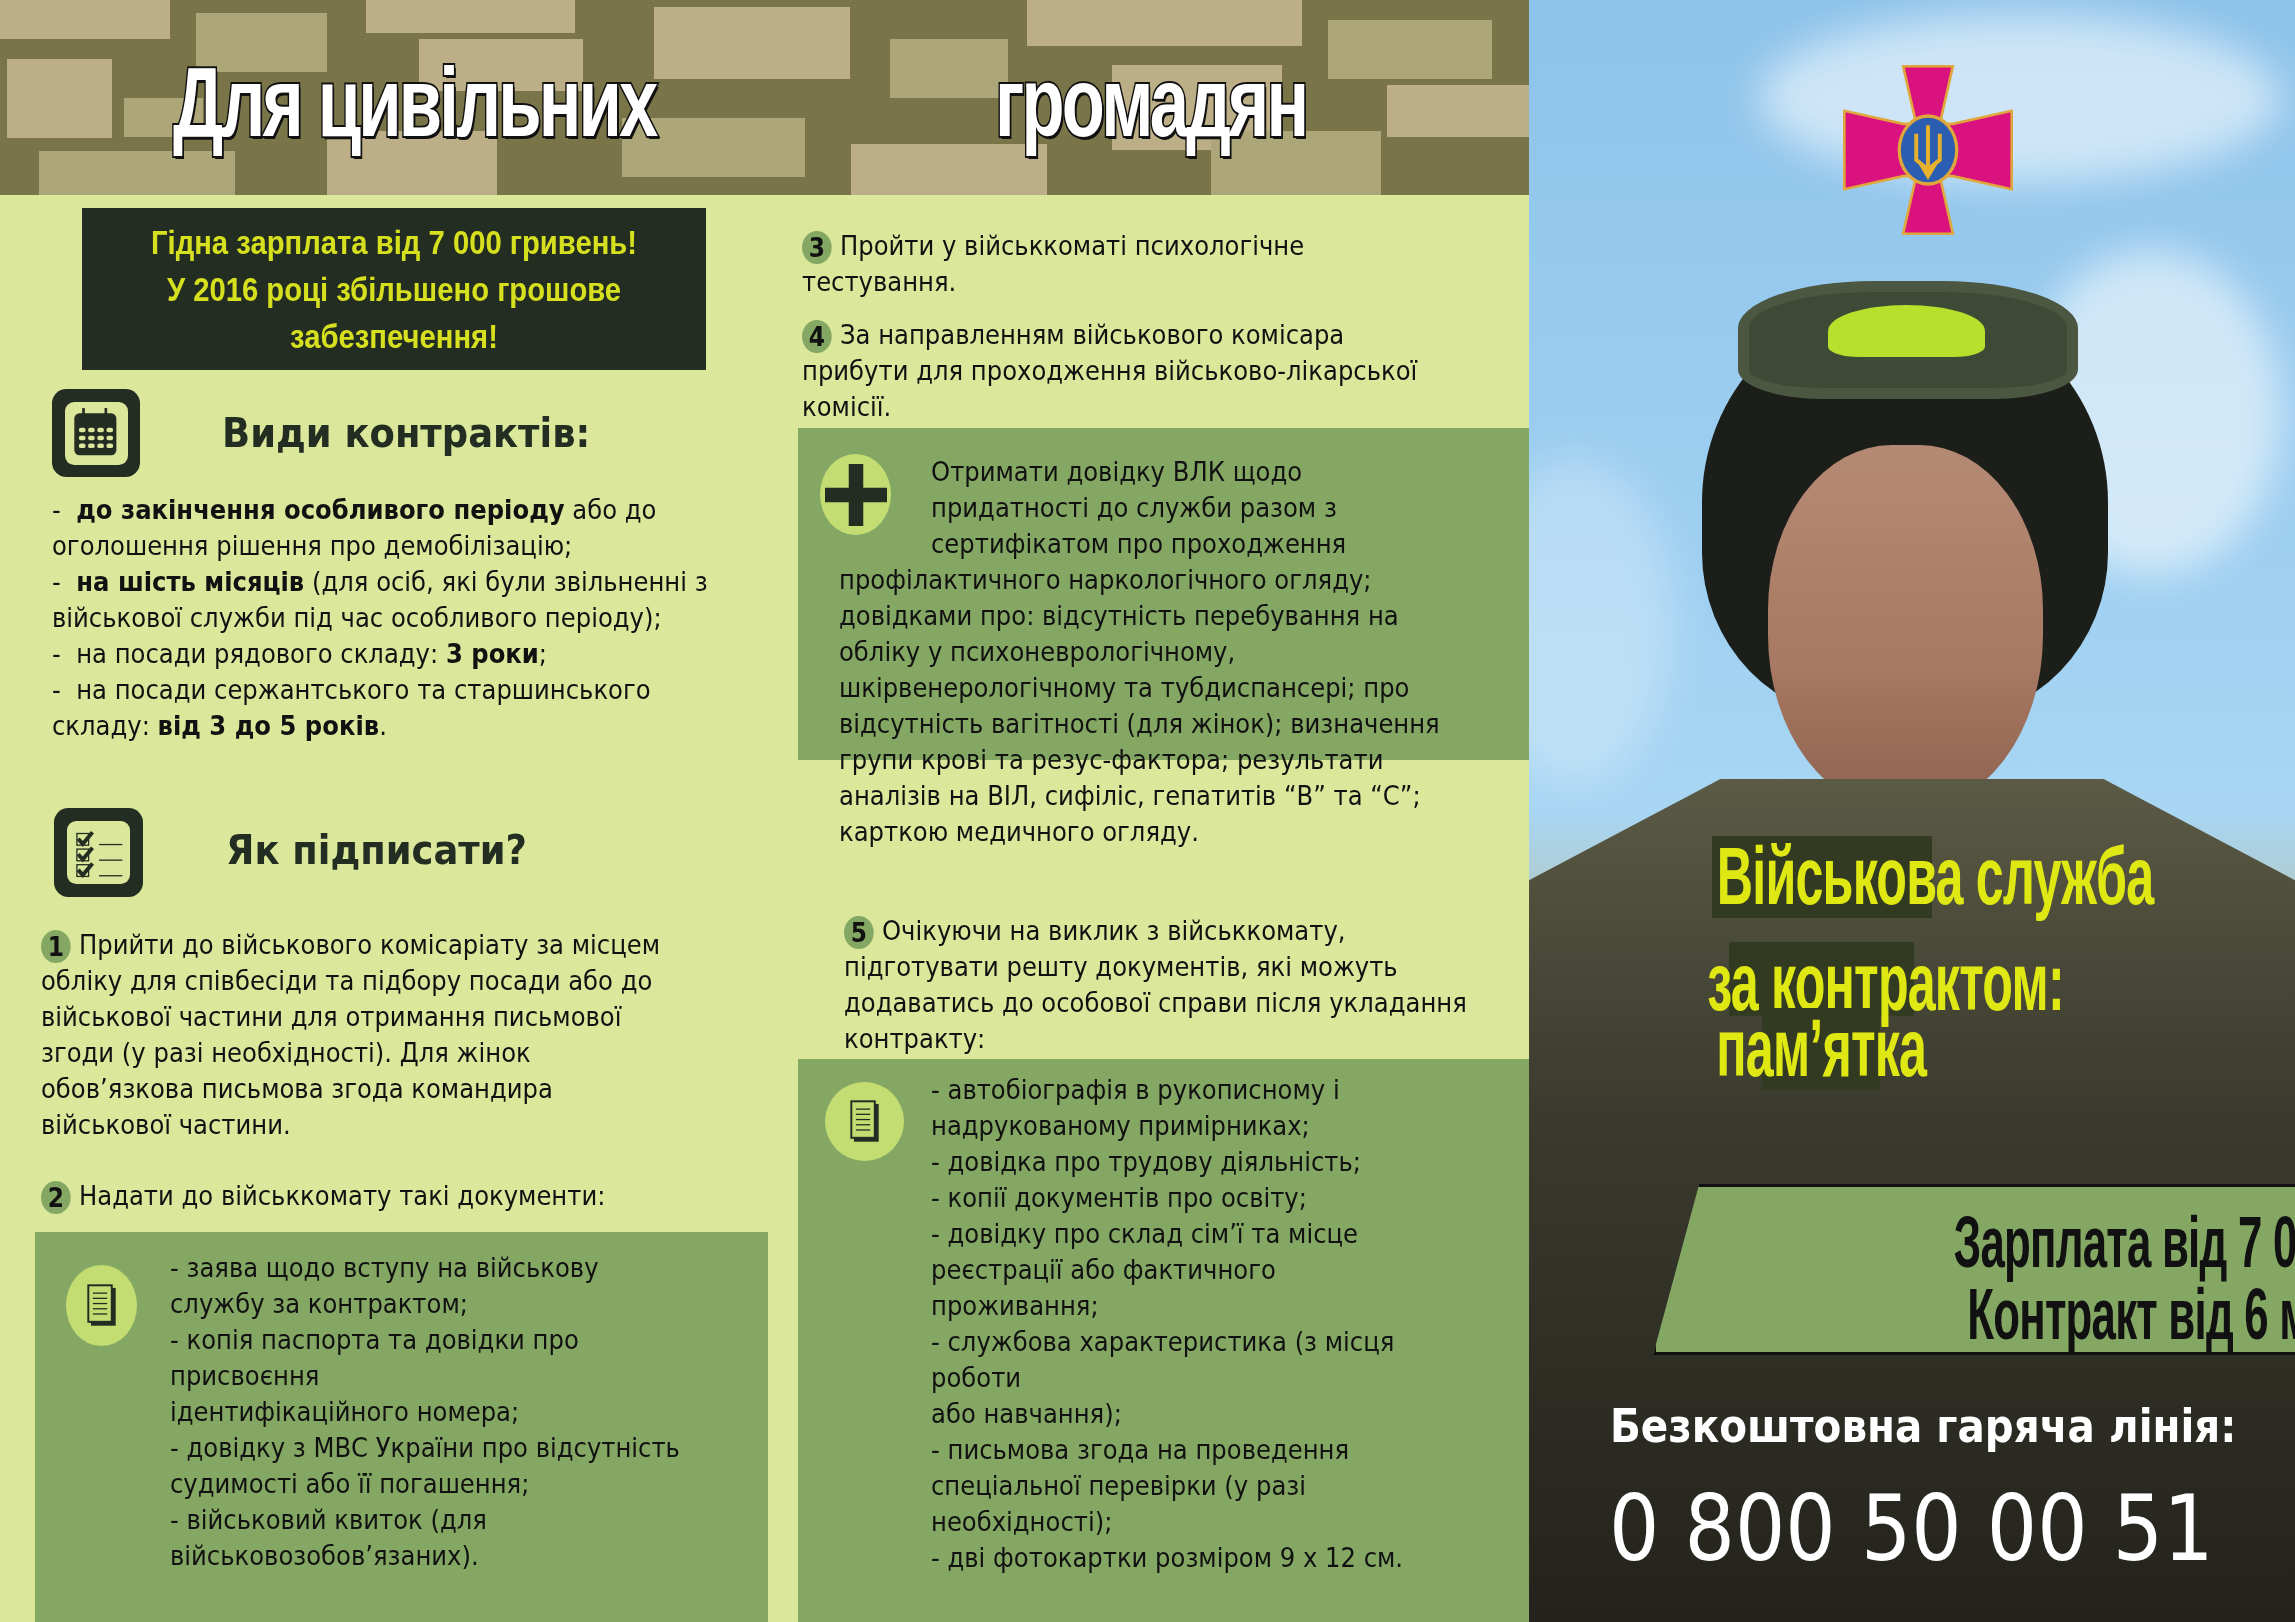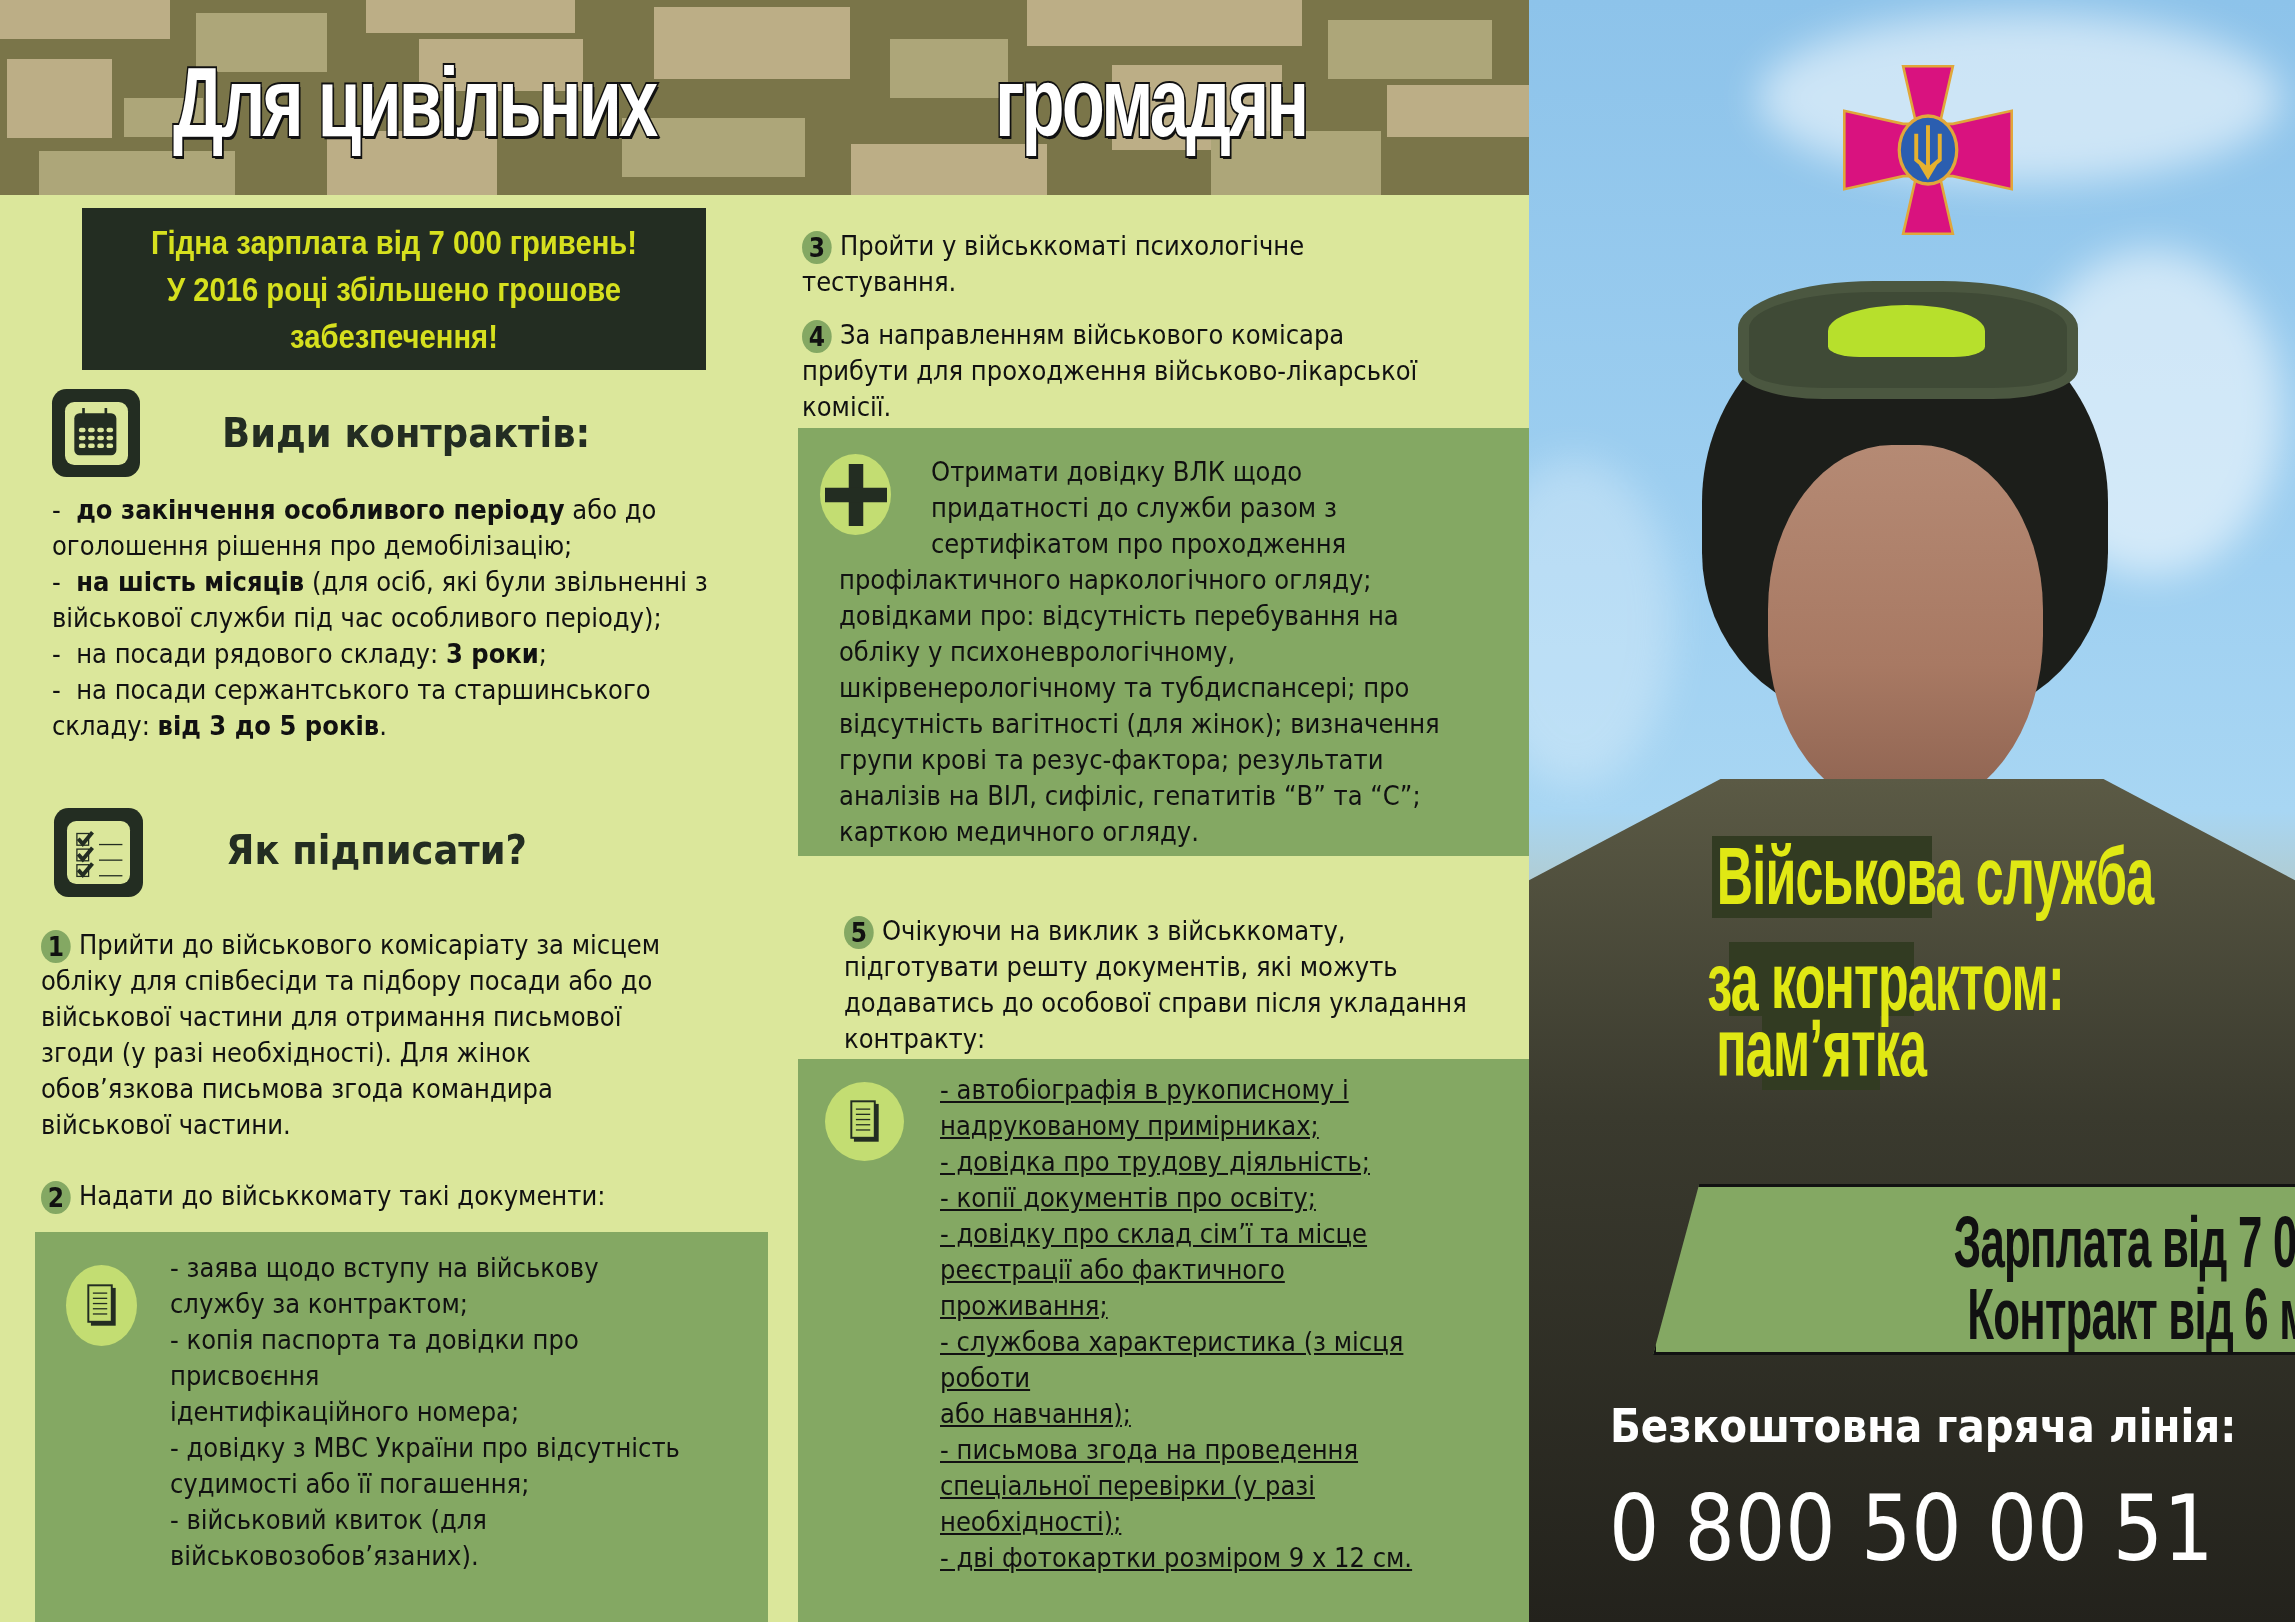--- a/index.html
+++ b/index.html
@@ -169,21 +169,21 @@
   </div>
 </div>
 
 <div class="abs body-text" style="left:802px;top:228px;width:713px;">
   <div class="cond"><span class="num-badge">3</span><span>Пройти у військкоматі психологічне тестування.</span></div>
 </div>
 <div class="abs body-text" style="left:802px;top:317px;width:713px;">
   <div class="cond"><span class="num-badge">4</span><span>За направленням військового комісара прибути для проходження військово-лікарської комісії.</span></div>
 </div>
 
-<div class="abs green-box" style="left:798px;top:428px;width:732px;height:428px;">
+<div class="abs green-box" style="left:798px;top:428px;width:732px;height:332px;">
   <div class="abs circle-icon" style="left:22px;top:26px;width:71px;height:81px;">
     <svg width="62" height="62" viewBox="0 0 94 94">
         <rect x="36" y="0" width="22" height="94" fill="#232d22"></rect>
         <rect x="0" y="36" width="94" height="22" fill="#232d22"></rect>
       </svg>
   </div>
   <div class="abs body-text" style="left:133px;top:26px;width:576px;">
     <div class="cond">
       <div>Отримати довідку ВЛК щодо</div>
       <div>придатності до служби разом з</div>
@@ -215,21 +215,21 @@
         <rect x="2" y="2" width="36" height="56" fill="#c3dd72" stroke="#232d22" stroke-width="3"></rect>
         <g stroke="#232d22" stroke-width="2">
           <line x1="9" y1="14" x2="31" y2="14"></line>
           <line x1="9" y1="22" x2="31" y2="22"></line>
           <line x1="9" y1="30" x2="31" y2="30"></line>
           <line x1="9" y1="38" x2="31" y2="38"></line>
           <line x1="9" y1="46" x2="31" y2="46"></line>
         </g>
       </svg>
   </div>
-  <div class="abs body-text" style="left:142px;top:13px;width:576px;text-decoration:underline;">
+  <div class="abs body-text" style="left:133px;top:13px;width:576px;">
     <div class="cond">
       <div>- автобіографія в рукописному і</div>
       <div>надрукованому примірниках;</div>
       <div>- довідка про трудову діяльність;</div>
       <div>- копії документів про освіту;</div>
       <div>- довідку про склад сім’ї та місце</div>
       <div>реєстрації або фактичного</div>
       <div>проживання;</div>
       <div>- службова характеристика (з місця</div>
       <div>роботи</div>

